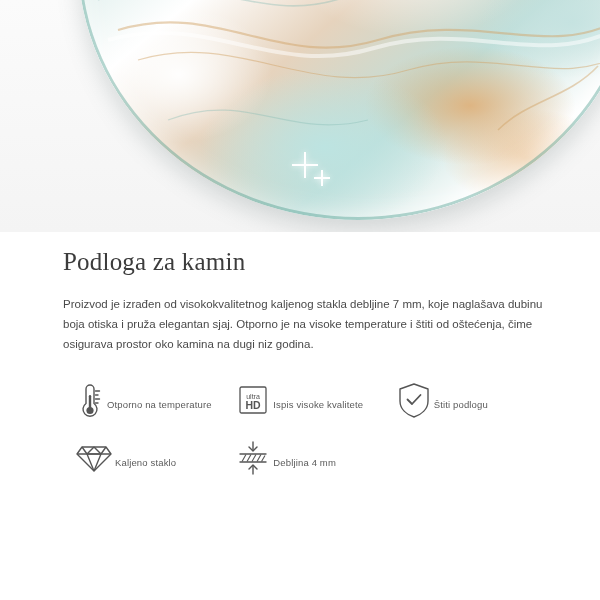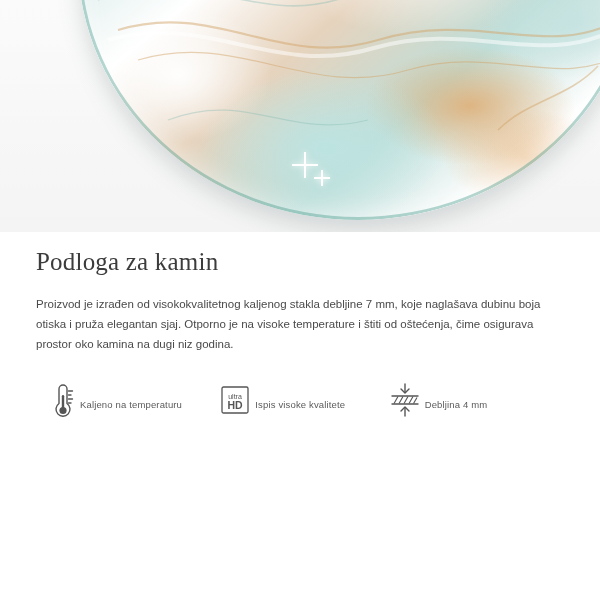--- a/index.html
+++ b/index.html
@@ -82,20 +82,21 @@
     box-shadow: 0 0 6px #fff;
   }
   .sparkle::before { left: 50%; top: 0; width: 2px; height: 100%; transform: translateX(-50%); }
   .sparkle::after  { top: 50%; left: 0; height: 2px; width: 100%; transform: translateY(-50%); }
   .sparkle.s1 { left: 214px; top: 452px; }
   .sparkle.s2 { left: 236px; top: 470px; width: 16px; height: 16px; }
 
   
   .content {
     padding: 0 36px;
+    margin-left: 27px;
   }
   .headline {
     font-family: "Liberation Serif", serif;
     font-size: 25px;
     line-height: 32px;
     color: #3c3c3c;
     font-weight: 400;
     margin: 14px 0 0 0;
     letter-spacing: .2px;
   }
@@ -183,35 +184,60 @@
               <path d="M17 6 a4 4 0 0 1 4 4 v14.5 a7 7 0 1 1 -8 0 V10 a4 4 0 0 1 4 -4 z"></path>
               <line x1="22.5" y1="12" x2="26.5" y2="12"></line>
               <line x1="22.5" y1="16" x2="25" y2="16"></line>
               <line x1="22.5" y1="20" x2="26.5" y2="20"></line>
               <line x1="22.5" y1="24" x2="25" y2="24"></line>
             </g>
             <circle cx="17" cy="31.5" r="3.6" fill="#555"></circle>
             <rect x="15.8" y="16" width="2.4" height="14" rx="1.2" fill="#555"></rect>
           </svg>
         </div>
-        <div class="caption">Kaljeno na temperaturu</div>
+        <div class="caption">Otporno na temperature</div>
       </div>
 
       <div class="feature">
         <div class="glyph">
           <svg width="40" height="40" viewBox="0 0 40 40">
             <rect x="7" y="7" width="26" height="26" rx="1.5" fill="none" stroke="#555" stroke-width="1.3"></rect>
             <text x="20" y="18.5" text-anchor="middle" font-family="Liberation Sans, sans-serif" font-size="7" fill="#555">ultra</text>
             <text x="20" y="29" text-anchor="middle" font-family="Liberation Sans, sans-serif" font-size="10.5" font-weight="bold" fill="#555">HD</text>
           </svg>
         </div>
         <div class="caption">Ispis visoke kvalitete</div>
       </div>
 
-
+      <div class="feature">
+        <div class="glyph">
+          <svg width="40" height="42" viewBox="0 0 40 42">
+            <path d="M20 5 L34 10 V22 C34 30 27.5 35.5 20 38 C12.5 35.5 6 30 6 22 V10 Z" fill="none" stroke="#555" stroke-width="1.4" stroke-linejoin="round"></path>
+            <polyline points="13.5,20.5 18,25 26.5,16" fill="none" stroke="#555" stroke-width="1.8" stroke-linecap="round" stroke-linejoin="round"></polyline>
+          </svg>
+        </div>
+        <div class="caption">Štiti podlogu</div>
+      </div>
+
+      <div class="feature">
+        <div class="glyph">
+          <svg width="42" height="38" viewBox="0 0 42 38">
+            <g fill="none" stroke="#555" stroke-width="1.4" stroke-linejoin="round">
+              <path d="M9 8 H33 L38 15 L21 32 L4 15 Z"></path>
+              <path d="M4 15 H38"></path>
+              <path d="M9 8 L14 15 L21 32"></path>
+              <path d="M33 8 L28 15 L21 32"></path>
+              <path d="M14 15 H28"></path>
+              <path d="M21 8 L14 15"></path>
+              <path d="M21 8 L28 15"></path>
+            </g>
+          </svg>
+        </div>
+        <div class="caption">Kaljeno staklo</div>
+      </div>
 
 
       <div class="feature">
         <div class="glyph">
           <svg width="40" height="42" viewBox="0 0 40 42">
             <g fill="none" stroke="#555" stroke-width="1.4" stroke-linecap="round" stroke-linejoin="round">
               <line x1="20" y1="5" x2="20" y2="13"></line>
               <polyline points="16,10 20,14 24,10"></polyline>
               <line x1="7" y1="17" x2="33" y2="17"></line>
               <line x1="7" y1="25" x2="33" y2="25"></line>

